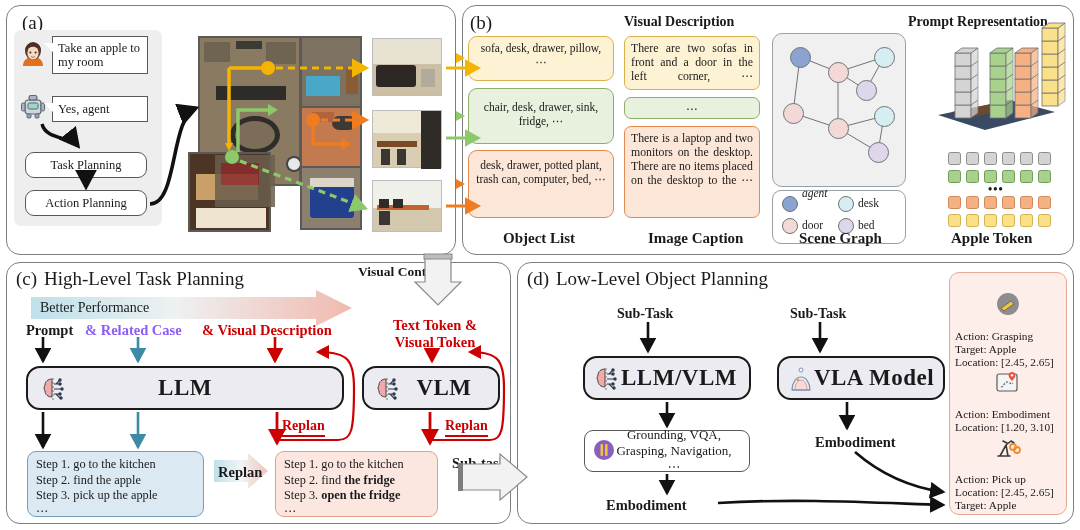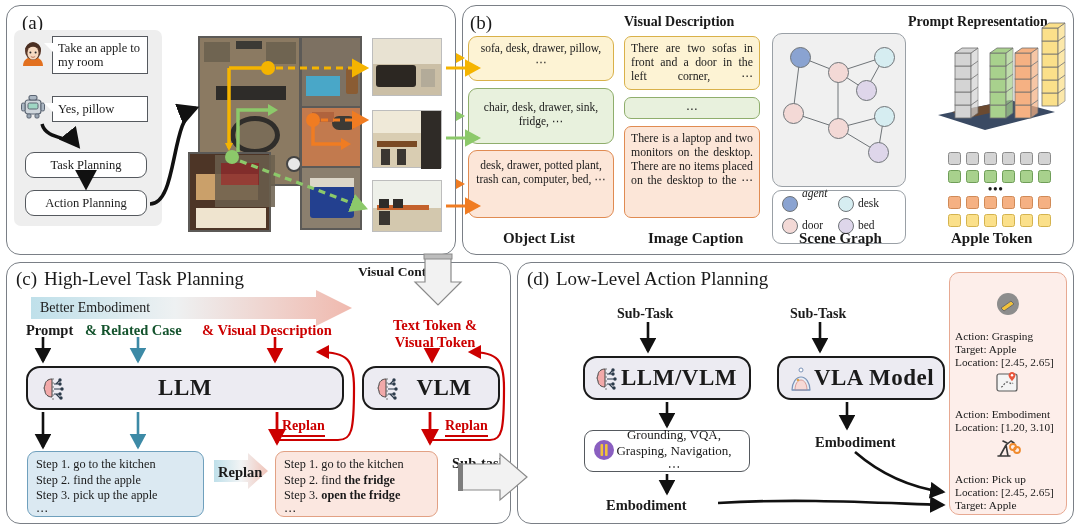--- a/index.html
+++ b/index.html
@@ -44,21 +44,21 @@
 
   
   .modelbox{position:absolute;background:#ecebf2;border:2.4px solid #1a1a1a;border-radius:14px;
             box-sizing:border-box;display:flex;align-items:center;justify-content:center;}
   .modelbox .mtxt{font-size:23px;font-weight:bold;letter-spacing:.5px;}
   .stepbox{position:absolute;border-radius:9px;box-sizing:border-box;border-width:1.4px;border-style:solid;
            font-size:12.3px;line-height:15.5px;padding:5px 8px;}
   .s-blue{background:#dbe9f2;border-color:#6fa0bd;}
   .s-pink{background:#fbe7e0;border-color:#e2a184;}
   .red{color:#cc0000;}
-  .teal{color:#14532d;}
+  .teal{color:#8b5cf6;}
   .arrowtxt{position:absolute;font-weight:bold;font-size:13.5px;white-space:nowrap;}
   #actionbox{position:absolute;left:949px;top:272px;width:118px;height:243px;background:#fdeeea;
              border:1.3px solid #e7a992;border-radius:10px;box-sizing:border-box;}
   .actline{position:absolute;font-size:11.3px;white-space:nowrap;line-height:13px;}
   .acthead{position:absolute;font-size:11.8px;font-weight:bold;width:100%;text-align:center;}
   .taskbox{position:absolute;background:#fff;border:1.4px solid #55595e;border-radius:9px;box-sizing:border-box;
            font-size:13px;line-height:16px;padding:4px 12px;text-align:center;}
   svg{position:absolute;left:0;top:0;overflow:visible;}
   .ovl{position:absolute;left:0;top:0;width:1080px;height:530px;pointer-events:none;}
 </style>
@@ -86,21 +86,21 @@
   <svg width="28" height="28" viewBox="0 0 28 28">
     <rect x="6" y="8" width="16" height="14" rx="3" fill="#cfd6dc" stroke="#5a6472" stroke-width="1.2"></rect>
     <rect x="9" y="11" width="10" height="6" rx="1.5" fill="#9fd6c4" stroke="#5a6472" stroke-width="1"></rect>
     <rect x="10" y="3.5" width="8" height="4.5" rx="2" fill="#aab6c2" stroke="#5a6472" stroke-width="1.1"></rect>
     <rect x="2.5" y="11" width="3.5" height="8" rx="1.6" fill="#aab6c2" stroke="#5a6472" stroke-width="1"></rect>
     <rect x="22" y="11" width="3.5" height="8" rx="1.6" fill="#aab6c2" stroke="#5a6472" stroke-width="1"></rect>
     <rect x="8" y="22" width="4" height="4" rx="1.2" fill="#9aa6b3" stroke="#5a6472" stroke-width="1"></rect>
     <rect x="16" y="22" width="4" height="4" rx="1.2" fill="#9aa6b3" stroke="#5a6472" stroke-width="1"></rect>
   </svg>
 </div>
-<div class="bubble" style="left:52px;top:96px;width:96px;height:26px;display:flex;align-items:center;">Yes, pillow</div>
+<div class="bubble" style="left:52px;top:96px;width:96px;height:26px;display:flex;align-items:center;">Yes, agent</div>
 
 <div class="flowbox" style="left:25px;top:152px;width:122px;height:26px;">Task Planning</div>
 <div class="flowbox" style="left:25px;top:190px;width:122px;height:26px;">Action Planning</div>
 
 <div class="maptile" style="left:198px;top:36px;width:103px;height:150px;background:#8b7a62;">
   <div style="position:absolute;left:4px;top:4px;width:26px;height:20px;background:#6f6451;"></div>
   <div style="position:absolute;left:66px;top:4px;width:30px;height:22px;background:#6f6451;"></div>
   <div style="position:absolute;left:36px;top:3px;width:26px;height:8px;background:#3c3a35;"></div>
   <div style="position:absolute;left:16px;top:48px;width:70px;height:14px;background:#2e2c29;"></div>
   <div style="position:absolute;left:30px;top:78px;width:40px;height:28px;border-radius:50%;background:#7b6d58;border:5px solid #2f2d2a;"></div>
@@ -288,21 +288,21 @@
       <stop offset="100%" stop-color="#f0b9ae"></stop>
     </linearGradient>
     <linearGradient id="greplan" x1="0" y1="0" x2="1" y2="0">
       <stop offset="0%" stop-color="#bfe0ea"></stop>
         <stop offset="50%" stop-color="#f2f4f5"></stop>
       <stop offset="100%" stop-color="#f0c3b8"></stop>
     </linearGradient>
   </defs>
   <polygon points="31,297 316,297 316,290 352,308 316,326 316,319 31,319" fill="url(#gperf)"></polygon>
 </svg>
-<div class="arrowtxt" style="left:40px;top:300px;font-weight:normal;font-size:14px;">Better Embodiment</div>
+<div class="arrowtxt" style="left:40px;top:300px;font-weight:normal;font-size:14px;">Better Performance</div>
 
 <div class="arrowtxt" style="left:26px;top:322px;font-size:14.5px;">Prompt</div>
 <div class="arrowtxt teal" style="left:85px;top:322px;font-size:14.5px;">&amp; Related Case</div>
 <div class="arrowtxt red" style="left:202px;top:322px;font-size:14.5px;">&amp; Visual Description</div>
 <div class="arrowtxt red" style="left:380px;top:317px;font-size:14.5px;text-align:center;width:110px;line-height:17px;white-space:normal;">Text Token &amp; Visual Token</div>
 
 <div class="modelbox" style="left:26px;top:366px;width:318px;height:44px;">
   <span style="position:absolute;left:10px;top:7px;">
     <svg width="30" height="30" viewBox="0 0 30 30">
       <path d="M14 4c-4 0-7 2.6-7 6 0 1-1 1.6-1 3s1 2 1 3c0 3.4 3 6 7 6z" fill="#f2a9a9" stroke="#444" stroke-width="1"></path>
@@ -360,21 +360,21 @@
   <div><span>Step 1. go to the kitchen</span></div>
   <div><span>Step 2. find </span><b>the fridge</b></div>
   <div><span>Step 3. </span><b>open the fridge</b></div>
   <div><span>⋯</span></div>
 </div>
 
 <div class="arrowtxt" style="left:452px;top:455px;font-size:14.5px;">Sub-task</div>
 
 <div class="panel" id="panel-d"></div>
 <div class="ptitle" style="left:527px;top:268px;">(d)</div>
-<div class="ptitle" style="left:556px;top:268px;">Low-Level Action Planning</div>
+<div class="ptitle" style="left:556px;top:268px;">Low-Level Object Planning</div>
 
 <div class="arrowtxt" style="left:617px;top:306px;font-size:14px;">Sub-Task</div>
 <div class="arrowtxt" style="left:790px;top:306px;font-size:14px;">Sub-Task</div>
 
 <div class="modelbox" style="left:583px;top:356px;width:168px;height:44px;">
   <span style="position:absolute;left:6px;top:7px;">
     <svg width="30" height="30" viewBox="0 0 30 30">
       <path d="M14 4c-4 0-7 2.6-7 6 0 1-1 1.6-1 3s1 2 1 3c0 3.4 3 6 7 6z" fill="#f2a9a9" stroke="#444" stroke-width="1"></path>
       <line x1="15" y1="3" x2="15" y2="27" stroke="#777" stroke-width="1" stroke-dasharray="2,2"></line>
       <g stroke="#2b3a4a" stroke-width="1.1" fill="none">

